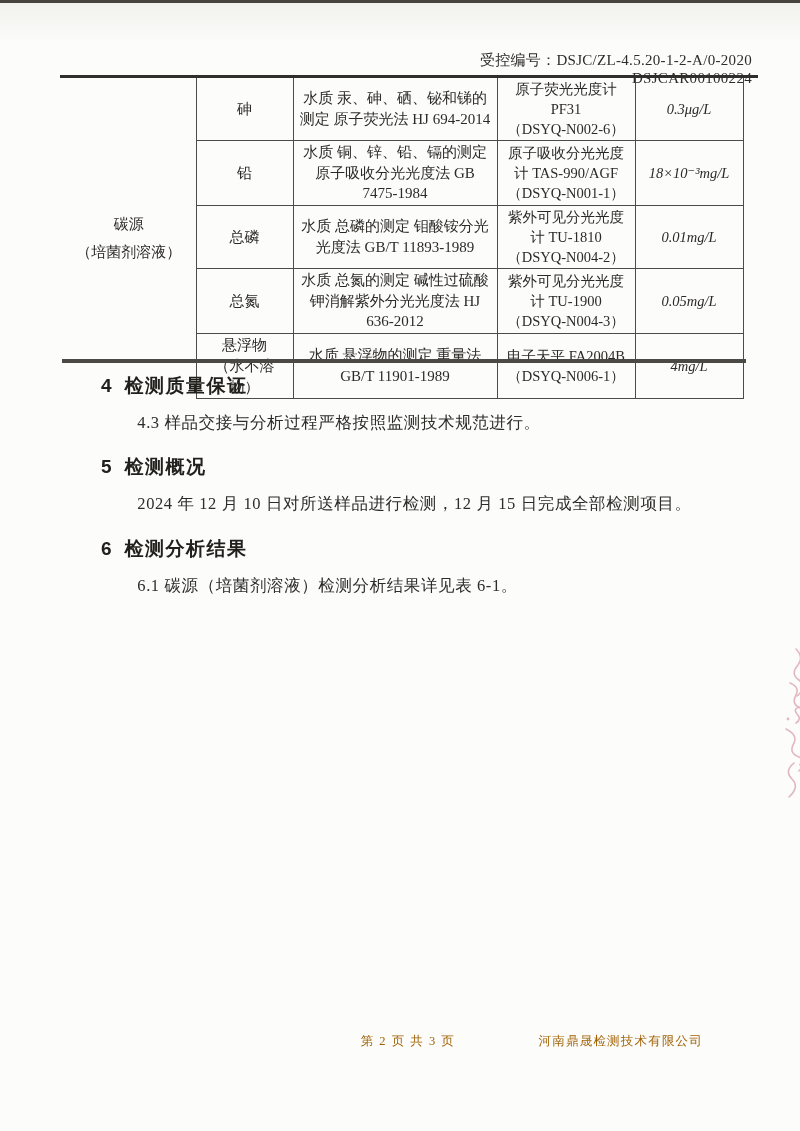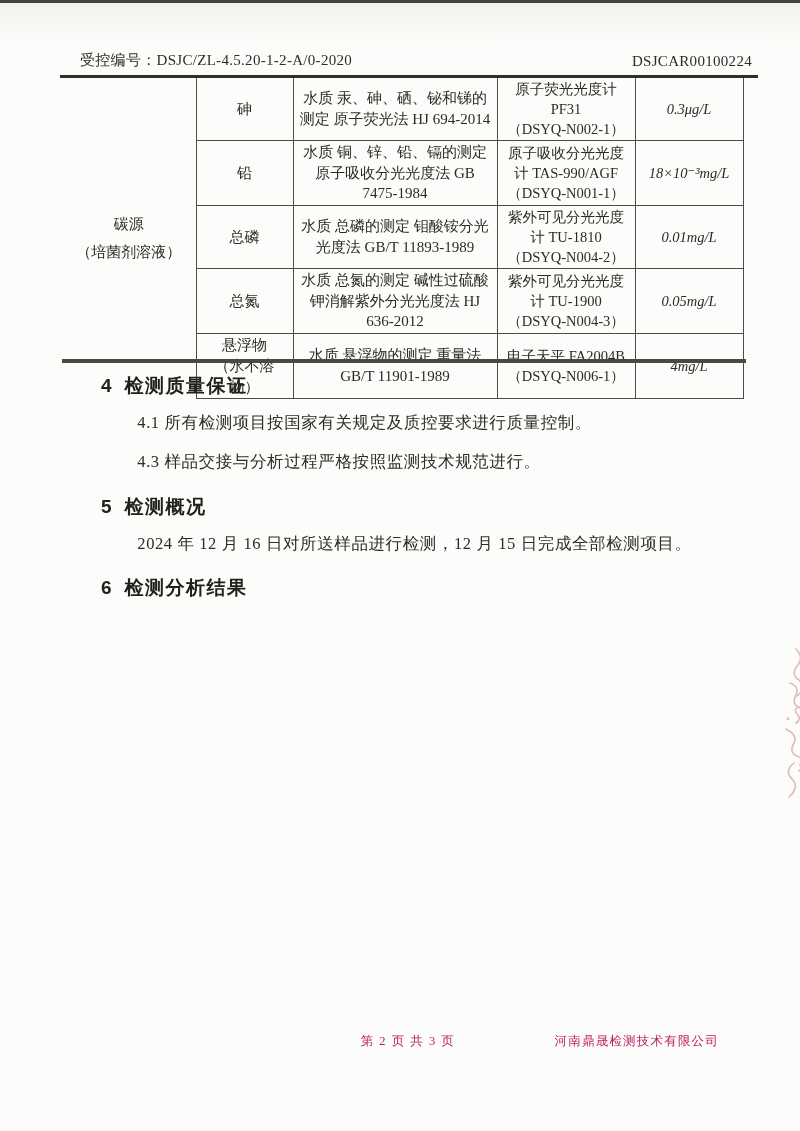--- a/index.html
+++ b/index.html
@@ -23,20 +23,21 @@
   .scan-band {
     position: absolute; top: 3px; left: 0;
     width: 100%; height: 40px;
     background: linear-gradient(#f1f1ee, rgba(252,252,250,0));
   }
   .header-row {
     position: absolute; top: 51px; left: 80px; right: 48px;
     display: flex; justify-content: space-between; align-items: flex-end;
     font-size: 15px; letter-spacing: 0.3px;
     white-space: nowrap;
+    flex-direction: column;
   }
   .header-rule {
     position: absolute; top: 75px; left: 60px;
     width: 698px; height: 3px;
     background: #2f2e2a;
   }
   table.report-table {
     position: absolute; top: 78px; left: 62px;
     width: 681px;
     border-collapse: collapse; table-layout: fixed;
@@ -88,28 +89,28 @@
   }
   .red-artifact {
     position: absolute; top: 645px; right: -8px;
     width: 42px; height: 160px;
     opacity: 0.55;
     pointer-events: none;
   }
   .footer-row {
     position: absolute; top: 1033px; left: 0;
     width: 800px; height: 20px;
-    font-size: 12.5px; color: #be185d; text-align: center;
+    font-size: 12.5px; color: #a16207; text-align: center;
   }
   .footer-page {
     position: absolute; left: 408px; transform: translateX(-50%);
     letter-spacing: 1.5px; white-space: nowrap;
   }
   .footer-company {
-    position: absolute; right: 81px;
+    position: absolute; right: 97px;
     letter-spacing: 1.2px; white-space: nowrap;
   }
 </style>
 </head>
 <body>
 
 <div class="page">
 
   <div class="scan-edge-top"></div>
   <div class="scan-band"></div>
@@ -129,21 +130,21 @@
         <col style="width:108px">
     </colgroup>
     <tbody>
       <tr style="height:57px">
         <td class="group-cell" rowspan="5">碳源
 （培菌剂溶液）</td>
         <td class="param-cell">砷</td>
         <td class="method-cell">水质 汞、砷、硒、铋和锑的测定 原子荧光法 HJ 694-2014</td>
         <td class="instr-cell">原子荧光光度计
 PF31
-（DSYQ-N002-1）</td>
+（DSYQ-N002-6）</td>
         <td class="limit-cell">0.3μg/L</td>
       </tr>
       <tr style="height:59px">
         <td class="param-cell">铅</td>
         <td class="method-cell">水质 铜、锌、铅、镉的测定 原子吸收分光光度法 GB 7475-1984</td>
         <td class="instr-cell">原子吸收分光光度
 计 TAS-990/AGF
 （DSYQ-N001-1）</td>
         <td class="limit-cell">18×10⁻³mg/L</td>
       </tr>
@@ -175,31 +176,31 @@
     </tbody>
   </table>
 
   <div class="table-rule"></div>
 
   <div class="content">
 
     <h2 class="sec-heading first">
       <span class="sec-num">4</span><span>检测质量保证</span>
     </h2>
-    <p>4.1 所有检测项目按国家有关规定及质控要求进行质量控制。</p>
     <p>4.3 样品交接与分析过程严格按照监测技术规范进行。</p>
 
     <h2 class="sec-heading">
       <span class="sec-num">5</span><span>检测概况</span>
     </h2>
-    <p>2024 年 12 月 16 日对所送样品进行检测，12 月 15 日完成全部检测项目。</p>
+    <p>2024 年 12 月 10 日对所送样品进行检测，12 月 15 日完成全部检测项目。</p>
 
     <h2 class="sec-heading">
       <span class="sec-num">6</span><span>检测分析结果</span>
     </h2>
+    <p>6.1 碳源（培菌剂溶液）检测分析结果详见表 6-1。</p>
 
   </div>
 
   <svg class="red-artifact" viewBox="0 0 42 160" xmlns="http://www.w3.org/2000/svg">
     <g fill="none" stroke="#c46a7d" stroke-width="1.6" stroke-linecap="round" opacity="0.85">
       <path d="M30 4 q 8 8 2 16 q -8 9 1 15 q 9 7 -2 16"></path>
       <path d="M24 38 q 10 4 6 12 q -5 9 4 13"></path>
       <path d="M33 62 q -6 2 -2 7 q 5 5 -1 9"></path>
       <path d="M20 84 q 12 6 8 14 q -6 10 5 14 q 9 4 0 14"></path>
       <path d="M28 118 q -10 8 -2 16 q 8 8 -3 18"></path>

